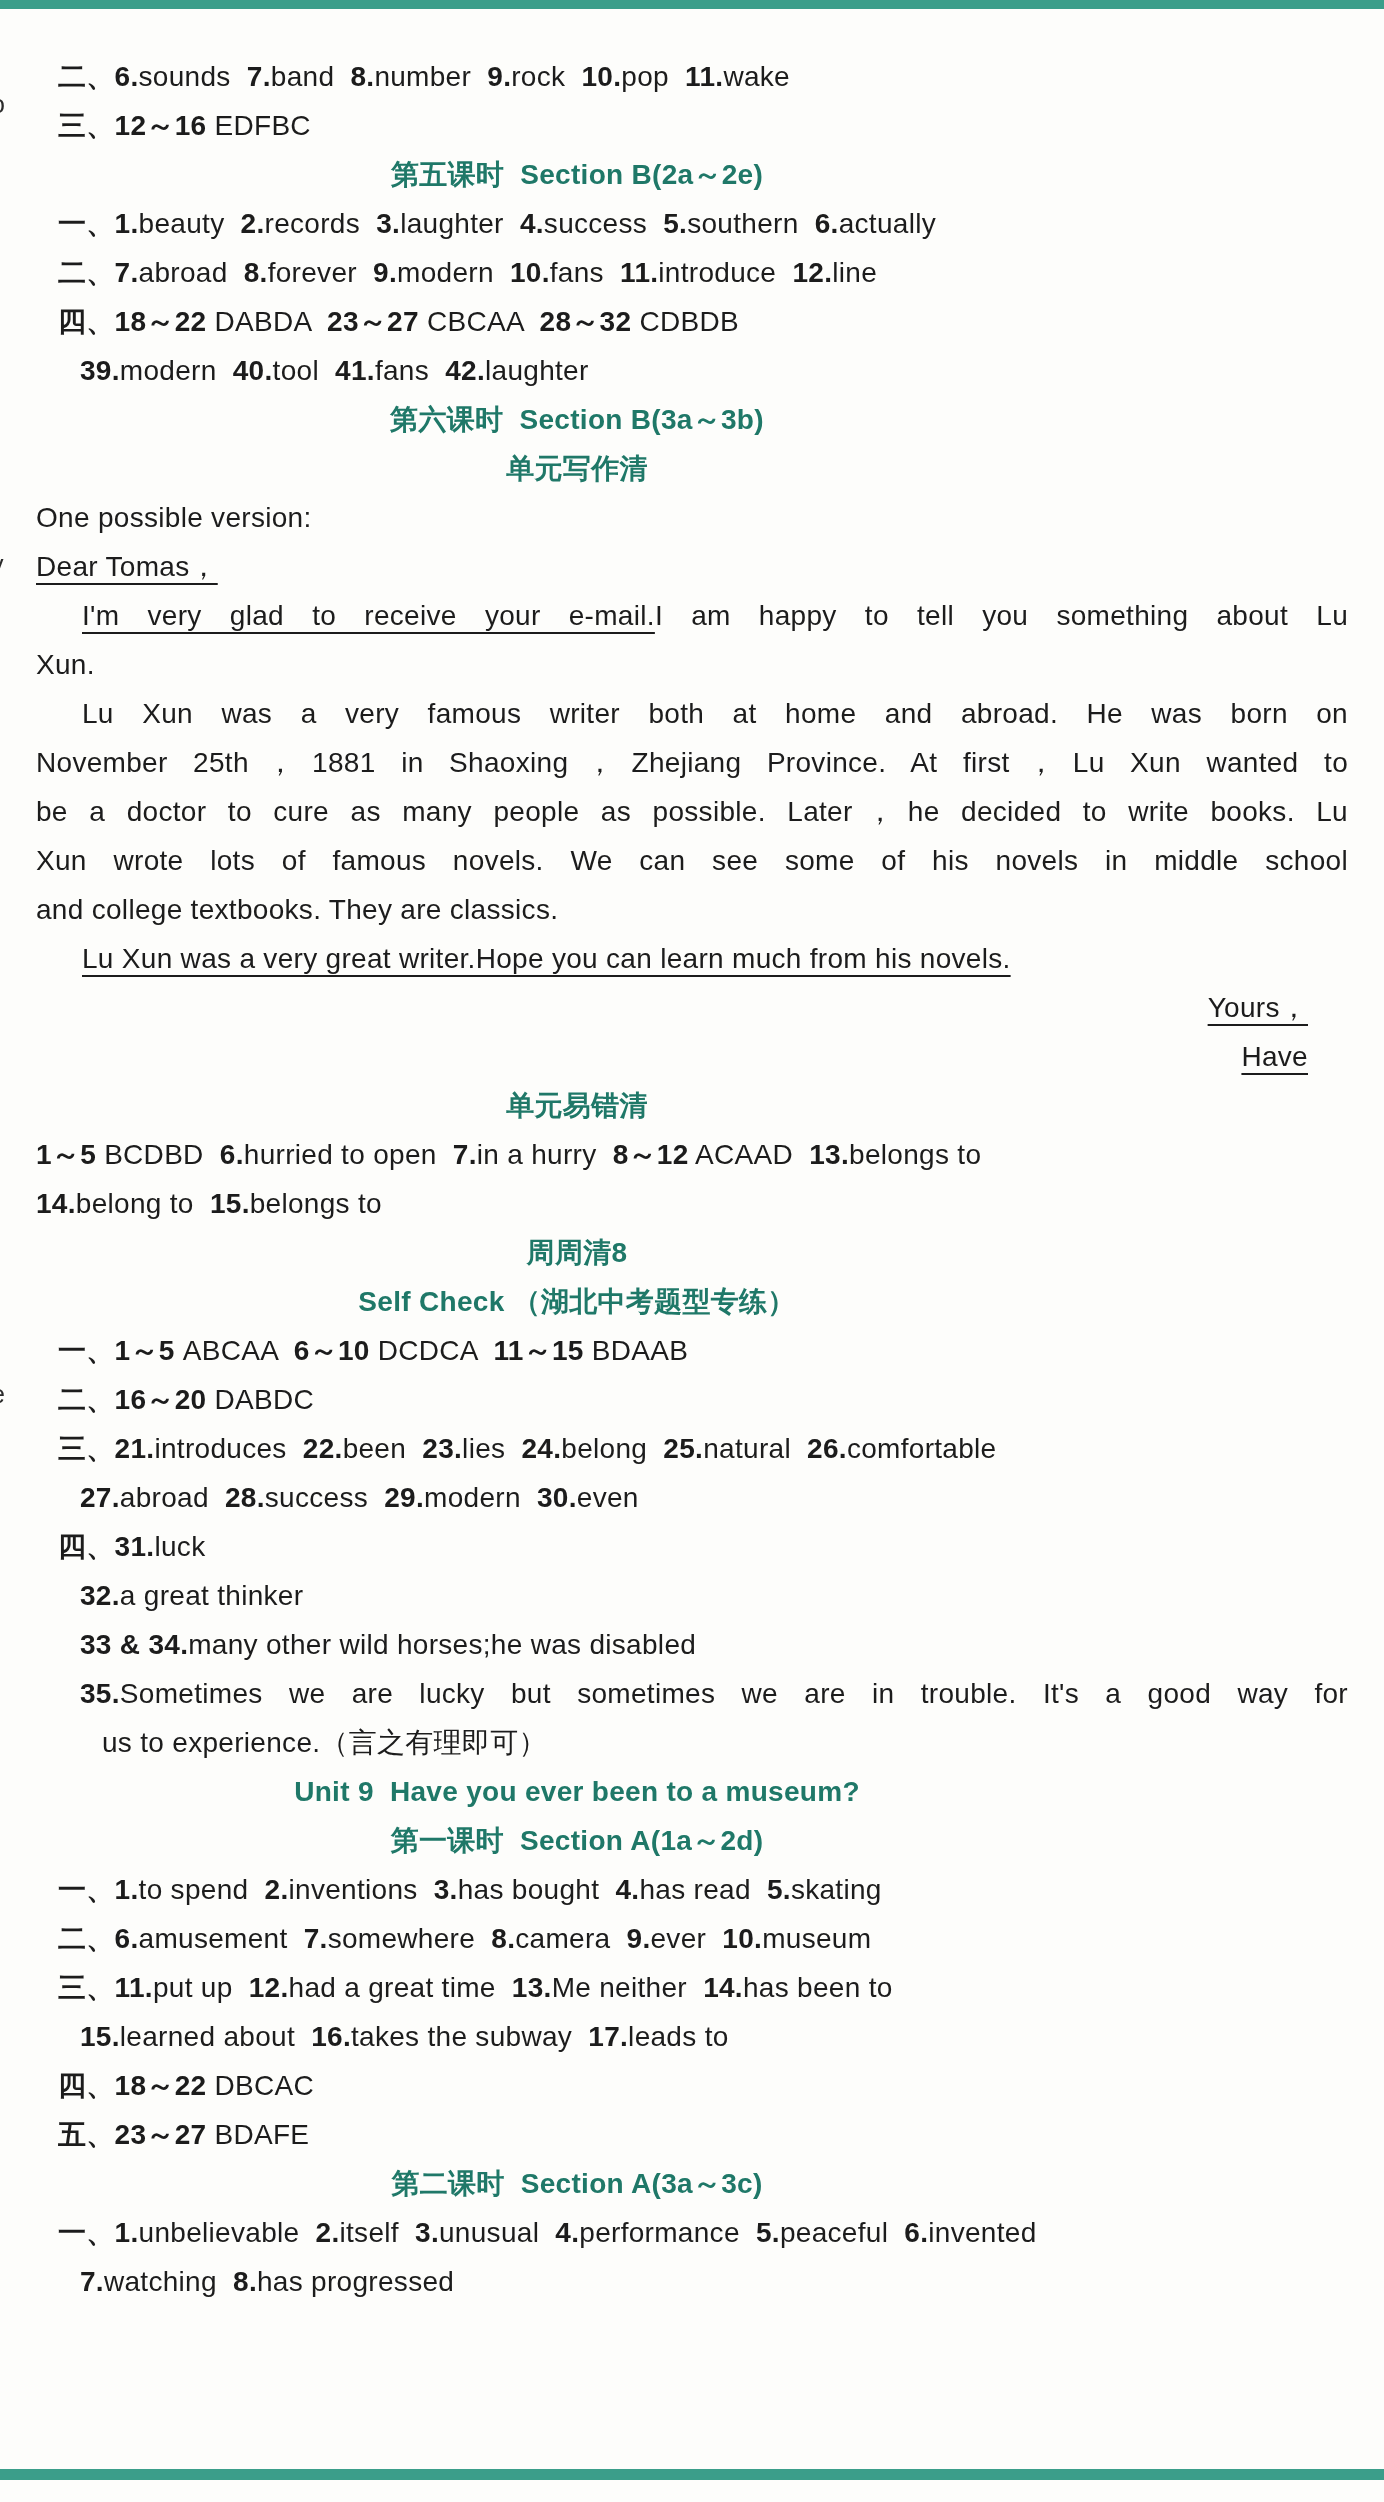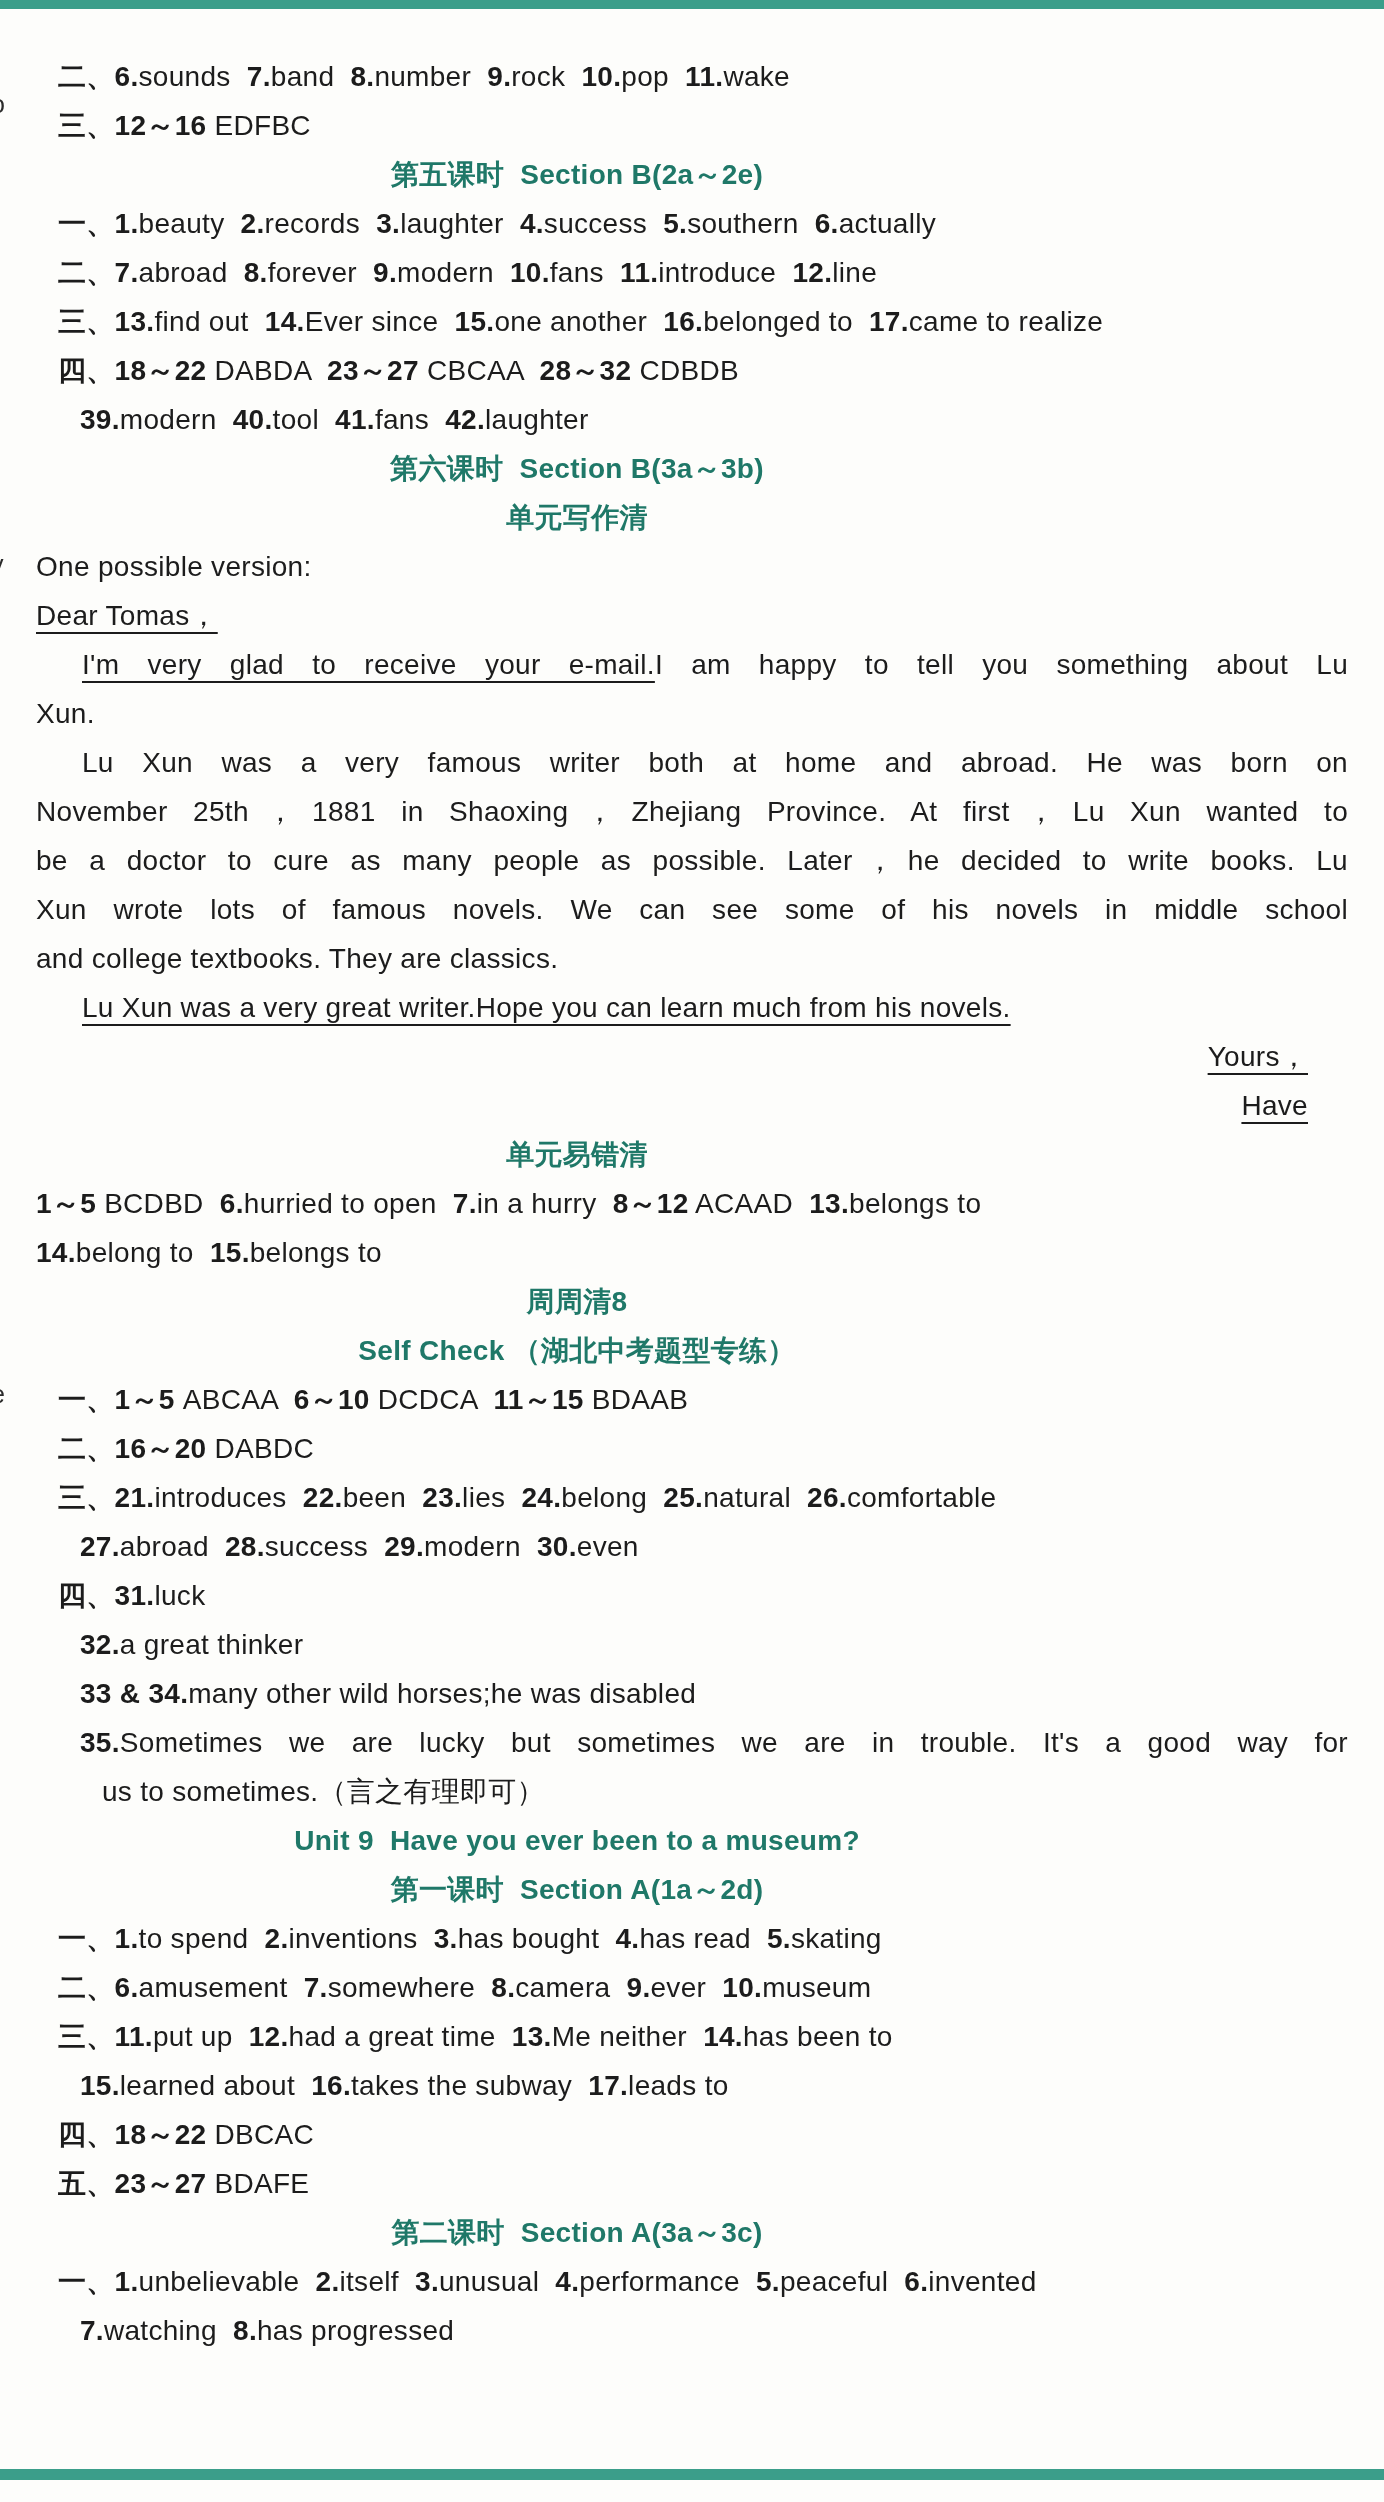--- a/index.html
+++ b/index.html
@@ -68,21 +68,20 @@
 
 <div class="page">
   <div class="top-bar"></div>
 
   <div class="doc" id="doc">
       <div class="line enum"><span><b>二、</b><b>6.</b>sounds  <b>7.</b>band  <b>8.</b>number  <b>9.</b>rock  <b>10.</b>pop  <b>11.</b>wake</span></div>
       <div class="line enum"><span><b>三、</b><b>12～16</b> EDFBC</span></div>
       <div class="line h"><span>第五课时  Section B(2a～2e)</span></div>
       <div class="line enum"><span><b>一、</b><b>1.</b>beauty  <b>2.</b>records  <b>3.</b>laughter  <b>4.</b>success  <b>5.</b>southern  <b>6.</b>actually</span></div>
       <div class="line enum"><span><b>二、</b><b>7.</b>abroad  <b>8.</b>forever  <b>9.</b>modern  <b>10.</b>fans  <b>11.</b>introduce  <b>12.</b>line</span></div>
-      <div class="line enum"><span><b>三、</b><b>13.</b>find out  <b>14.</b>Ever since  <b>15.</b>one another  <b>16.</b>belonged to  <b>17.</b>came to realize</span></div>
       <div class="line enum"><span><b>四、</b><b>18～22</b> DABDA  <b>23～27</b> CBCAA  <b>28～32</b> CDBDB</span></div>
       <div class="line cont"><span><b>39.</b>modern  <b>40.</b>tool  <b>41.</b>fans  <b>42.</b>laughter</span></div>
       <div class="line h"><span>第六课时  Section B(3a～3b)</span></div>
       <div class="line h"><span>单元写作清</span></div>
       <div class="line"><span>One possible version:</span></div>
       <div class="line"><span class="u">Dear Tomas，</span></div>
       <div class="line pind just"><span class="u">I'm very glad to receive your e-mail.</span><span>I am happy to tell you something about Lu</span></div>
       <div class="line"><span>Xun.</span></div>
       <div class="line pind just"><span>Lu Xun was a very famous writer both at home and abroad. He was born on</span></div>
       <div class="line just"><span>November 25th，1881 in Shaoxing，Zhejiang Province. At first，Lu Xun wanted to</span></div>
@@ -98,21 +97,21 @@
       <div class="line h"><span>周周清8</span></div>
       <div class="line h"><span>Self Check （湖北中考题型专练）</span></div>
       <div class="line enum"><span><b>一、</b><b>1～5</b> ABCAA  <b>6～10</b> DCDCA  <b>11～15</b> BDAAB</span></div>
       <div class="line enum"><span><b>二、</b><b>16～20</b> DABDC</span></div>
       <div class="line enum"><span><b>三、</b><b>21.</b>introduces  <b>22.</b>been  <b>23.</b>lies  <b>24.</b>belong  <b>25.</b>natural  <b>26.</b>comfortable</span></div>
       <div class="line cont"><span><b>27.</b>abroad  <b>28.</b>success  <b>29.</b>modern  <b>30.</b>even</span></div>
       <div class="line enum"><span><b>四、</b><b>31.</b>luck</span></div>
       <div class="line cont"><span><b>32.</b>a great thinker</span></div>
       <div class="line cont"><span><b>33 &amp; 34.</b>many other wild horses;he was disabled</span></div>
       <div class="line cont just"><span><b>35.</b>Sometimes we are lucky but sometimes we are in trouble. It's a good way for</span></div>
-      <div class="line cont2"><span>us to sometimes.（言之有理即可）</span></div>
+      <div class="line cont2"><span>us to experience.（言之有理即可）</span></div>
       <div class="line h"><span>Unit 9  Have you ever been to a museum?</span></div>
       <div class="line h"><span>第一课时  Section A(1a～2d)</span></div>
       <div class="line enum"><span><b>一、</b><b>1.</b>to spend  <b>2.</b>inventions  <b>3.</b>has bought  <b>4.</b>has read  <b>5.</b>skating</span></div>
       <div class="line enum"><span><b>二、</b><b>6.</b>amusement  <b>7.</b>somewhere  <b>8.</b>camera  <b>9.</b>ever  <b>10.</b>museum</span></div>
       <div class="line enum"><span><b>三、</b><b>11.</b>put up  <b>12.</b>had a great time  <b>13.</b>Me neither  <b>14.</b>has been to</span></div>
       <div class="line cont"><span><b>15.</b>learned about  <b>16.</b>takes the subway  <b>17.</b>leads to</span></div>
       <div class="line enum"><span><b>四、</b><b>18～22</b> DBCAC</span></div>
       <div class="line enum"><span><b>五、</b><b>23～27</b> BDAFE</span></div>
       <div class="line h"><span>第二课时  Section A(3a～3c)</span></div>
       <div class="line enum"><span><b>一、</b><b>1.</b>unbelievable  <b>2.</b>itself  <b>3.</b>unusual  <b>4.</b>performance  <b>5.</b>peaceful  <b>6.</b>invented</span></div>

